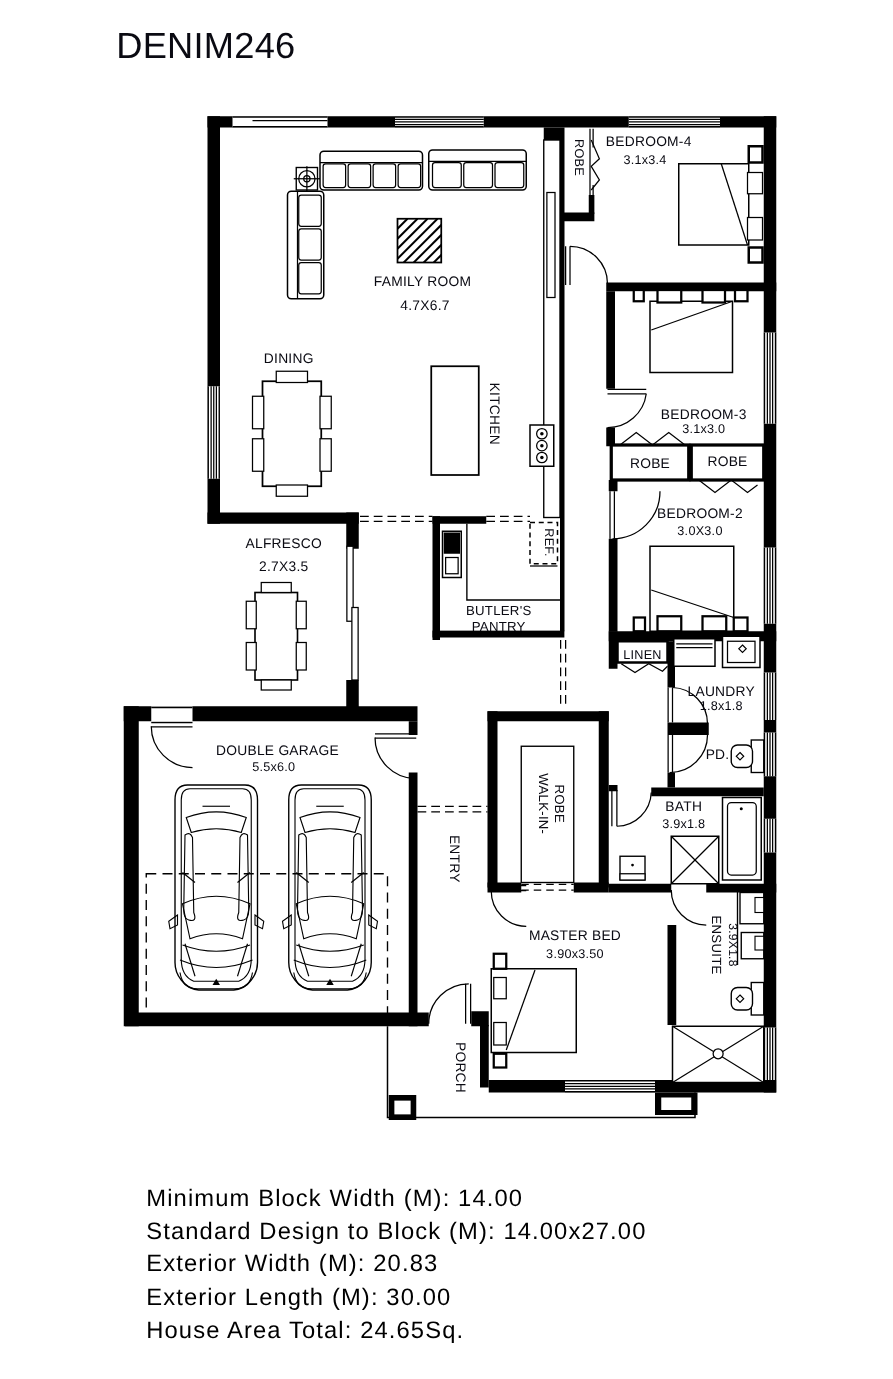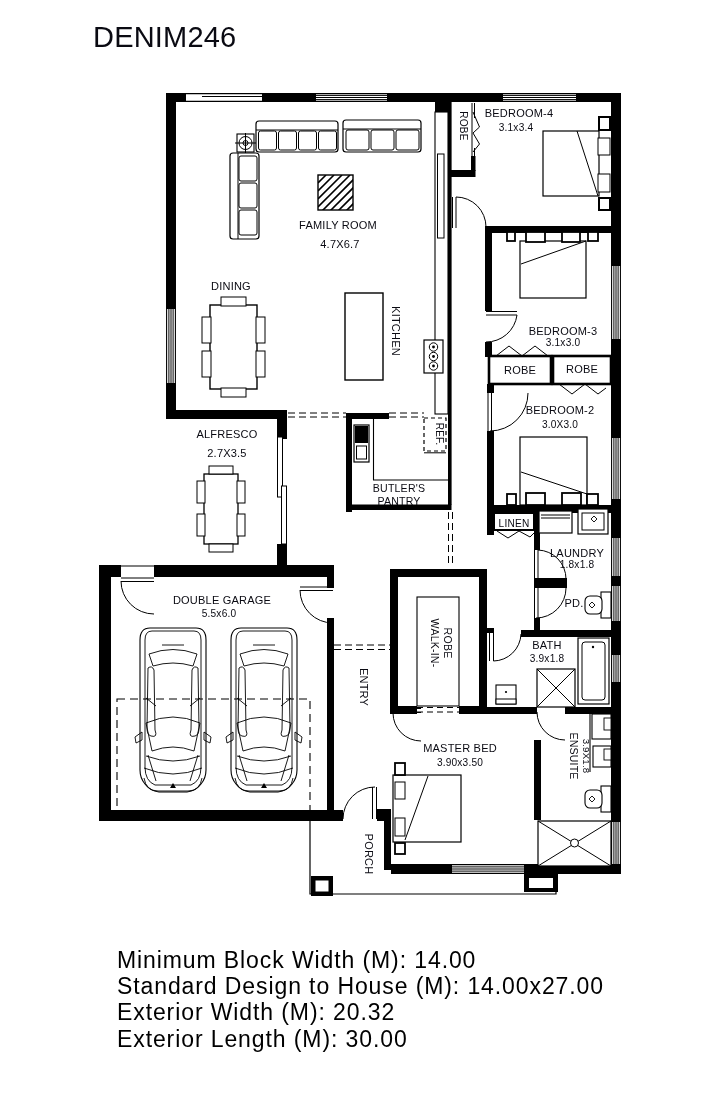--- a/index.html
+++ b/index.html
@@ -511,18 +511,19 @@
 <path d="M237,723 q27,-12 54,0 l-6,28 q-21,-8 -42,0 z" fill="none" stroke="#000" stroke-width="0.9"></path>
 <path d="M237,756 q27,10 54,0" fill="none" stroke="#000" stroke-width="0.9"></path>
 <path d="M235,768 q29,12 58,0" fill="none" stroke="#000" stroke-width="0.9"></path>
 <path d="M239,755 l8,26" fill="none" stroke="#000" stroke-width="0.9"></path>
 <path d="M289,755 l-8,26" fill="none" stroke="#000" stroke-width="0.9"></path>
 <path d="M235,778 q2,13 14,13 h30 q12,0 14,-13" fill="none" stroke="#000" stroke-width="0.9"></path>
 <path d="M261,788 l3,-5 3,5 z" fill="#000"></path>
 <path d="M233,732 l-7,5 1,6 6,-3 z" fill="none" stroke="#000" stroke-width="0.9"></path>
 <path d="M295,732 l7,5 -1,6 -6,-3 z" fill="none" stroke="#000" stroke-width="0.9"></path>
 </svg>
-<div style="position:absolute;left:117px;top:947px;font-size:23px;line-height:26.2px;letter-spacing:0.9px;color:#000;">
+<div style="position:absolute;left:117px;top:947px;font-size:19px;line-height:26.2px;letter-spacing:0.9px;color:#000;">
 
 <div>Minimum Block Width (M): 14.00</div>
-<div>Standard Design to House (M): 14.00x27.00</div>
-<div>Exterior Width (M): 20.32</div>
+<div>Standard Design to Block (M): 14.00x27.00</div>
+<div>Exterior Width (M): 20.83</div>
 <div>Exterior Length (M): 30.00</div>
+<div>House Area Total: 24.65Sq.</div>
 </div>
 </body></html>

